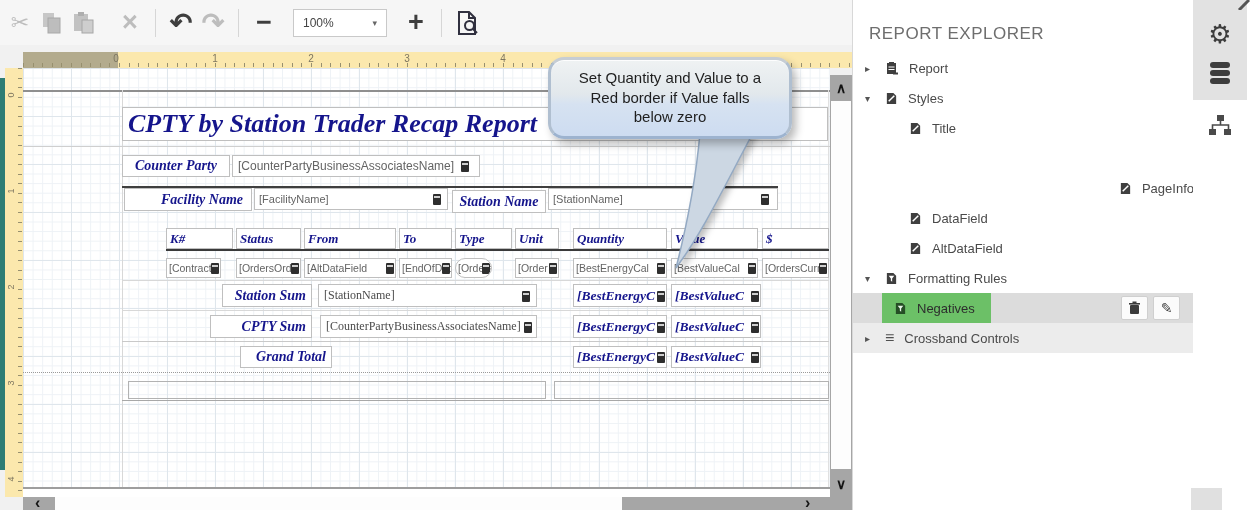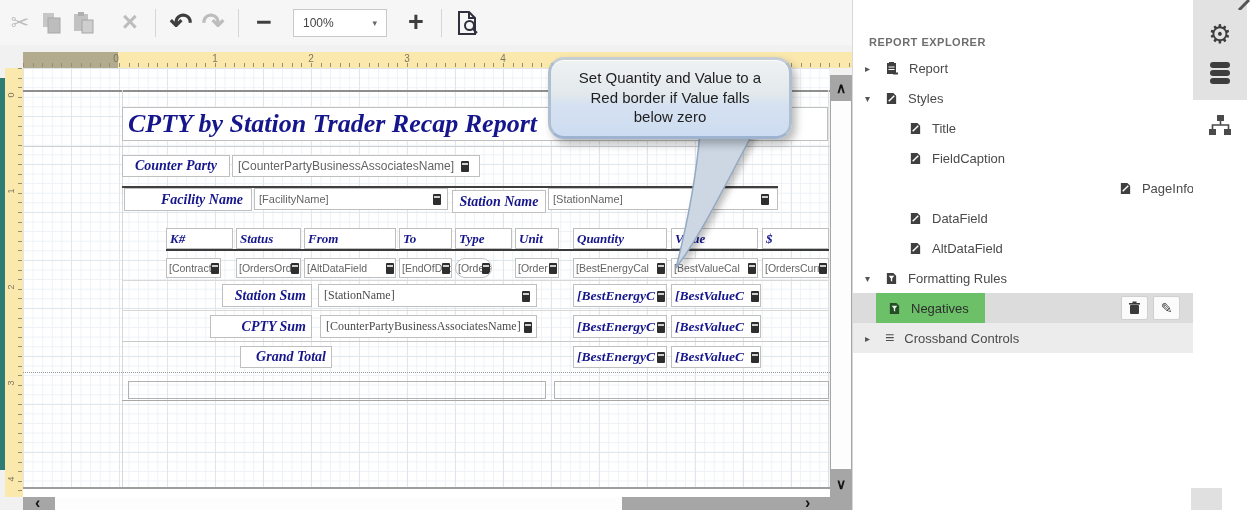--- a/index.html
+++ b/index.html
@@ -57,30 +57,30 @@
   #callout{position:absolute;left:548px;top:12px;width:244px;height:82px;z-index:30;border-radius:16px;
     background:linear-gradient(180deg,#eff2f3 0%,#e2e8ec 45%,#d6e2f1 58%,#cddcf1 100%);
     border:3px solid #b0bfd0;border-top-color:#c6cdd4;border-bottom-color:#9db3cf;
     box-shadow:4px 5px 8px rgba(0,0,0,.28), inset 0 1px 0 rgba(255,255,255,.85);
     box-sizing:border-box;}
   #callout .ctext{white-space:pre-line;text-align:center;font-size:15px;color:#1e1e1e;line-height:1.3;padding-top:8px;}
   #callout-tail{position:absolute;left:600px;top:88px;z-index:29;filter:drop-shadow(4px 3px 3px rgba(0,0,0,.25));}
 
   
   #explorer{position:absolute;left:852px;top:0;width:341px;height:510px;background:#fff;border-left:1px solid #d8d8d8;box-sizing:border-box;}
-  .xhead{position:absolute;left:16px;top:36px;font-size:11px;font-weight:bold;color:#6e6e6e;letter-spacing:.5px;}
+  .xhead{position:absolute;left:16px;top:24px;font-size:17px;font-weight:normal;color:#6e6e6e;letter-spacing:.5px;}
   .trow{position:absolute;left:0;width:341px;height:30px;display:flex;align-items:center;box-sizing:border-box;}
   .trow .arrow{width:14px;font-size:10px;color:#555;flex:none;cursor:pointer;}
   .trow .ticon{margin-left:6px;display:flex;align-items:center;flex:none;}
   .trow .tlabel{margin-left:10px;font-size:13px;color:#4a4a4a;white-space:nowrap;}
   .lvl0{padding-left:12px;}
   .lvl1{padding-left:56px;}
   .neg-row{background:#dcdcdc;}
   .cross-row{background:#ececec;}
-  .greenbox{display:flex;align-items:center;height:30px;background:#6cc067;padding:0 16px 0 12px;margin-left:23px;}
+  .greenbox{display:flex;align-items:center;height:30px;background:#6cc067;padding:0 16px 0 12px;margin-left:29px;}
   .greenbox .tlabel{color:#2d2d2d;}
   .minibtn{position:absolute;top:3px;width:27px;height:24px;background:#fbfbfb;border:1px solid #cfcfcf;border-radius:2px;display:flex;align-items:center;justify-content:center;cursor:pointer;box-sizing:border-box;}
   .crossglyph{font-size:16px;color:#4f4f4f;}
 
   
   #rail{position:absolute;left:1193px;top:0;width:57px;height:510px;background:#fff;}
   #rail .railband{position:absolute;left:0;top:0;width:54px;height:100px;background:#e2e2e2;}
   .railicon{position:absolute;left:0;width:54px;display:flex;align-items:center;justify-content:center;cursor:pointer;}
   .gearglyph{font-size:26px;color:#3d3d3d;line-height:1;}
   #corner-block{position:absolute;left:1191px;top:488px;width:31px;height:22px;background:#e0e0e0;}
@@ -360,29 +360,20 @@
     <div class="trow lvl1" style="top:113px;">
       <span class="ticon" style="margin-left:0;">
         <svg width="13" height="13" viewBox="0 0 14 14">
             <path d="M2 1h7l3 3v9H2z" fill="#3f3f3f"></path>
             <path d="M4 10 L10 4" stroke="#fff" stroke-width="1.6"></path>
           </svg>
       </span>
       <span class="tlabel">Title</span>
     </div>
 
-    <div class="trow lvl1" style="top:143px;">
-      <span class="ticon" style="margin-left:0;">
-        <svg width="13" height="13" viewBox="0 0 14 14">
-            <path d="M2 1h7l3 3v9H2z" fill="#3f3f3f"></path>
-            <path d="M4 10 L10 4" stroke="#fff" stroke-width="1.6"></path>
-          </svg>
-      </span>
-      <span class="tlabel">FieldCaption</span>
-    </div>
 
     <div class="trow lvl1" style="top:173px;justify-content:flex-end;">
       <span class="ticon" style="margin-left:0;">
         <svg width="13" height="13" viewBox="0 0 14 14">
             <path d="M2 1h7l3 3v9H2z" fill="#3f3f3f"></path>
             <path d="M4 10 L10 4" stroke="#fff" stroke-width="1.6"></path>
           </svg>
       </span>
       <span class="tlabel">PageInfo</span>
     </div>

